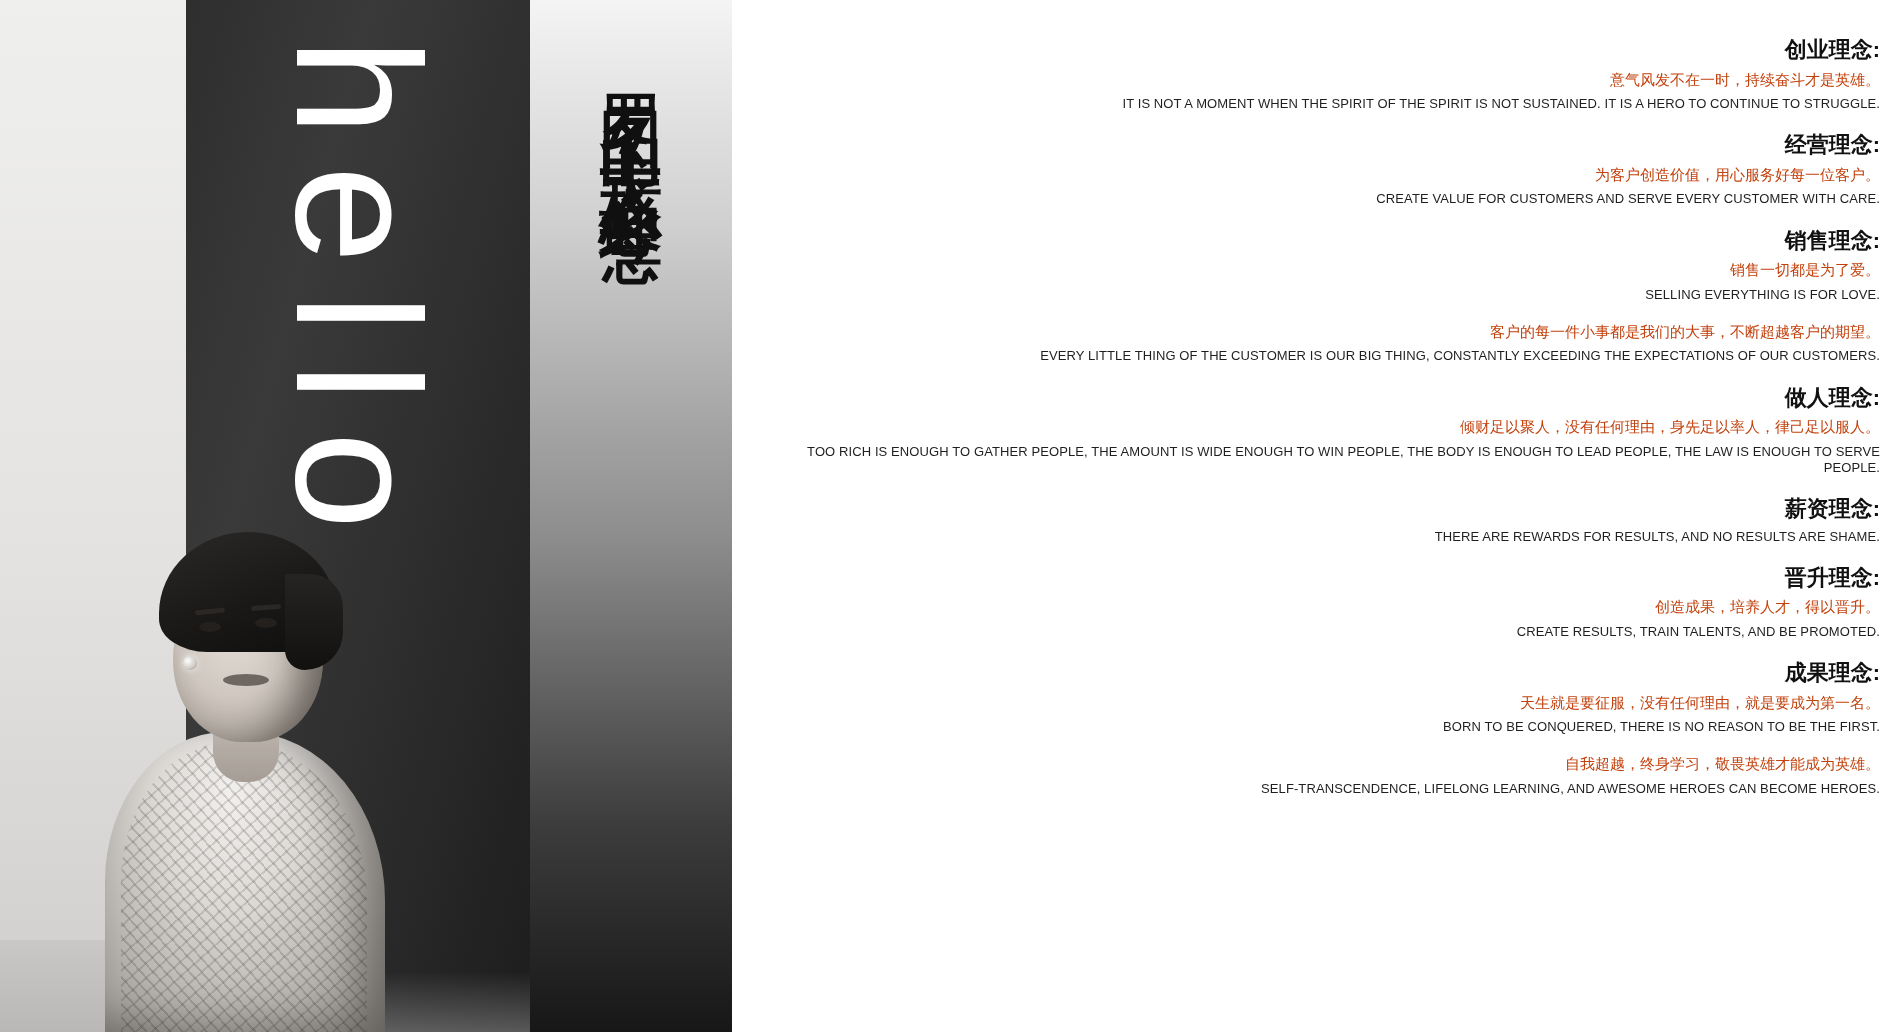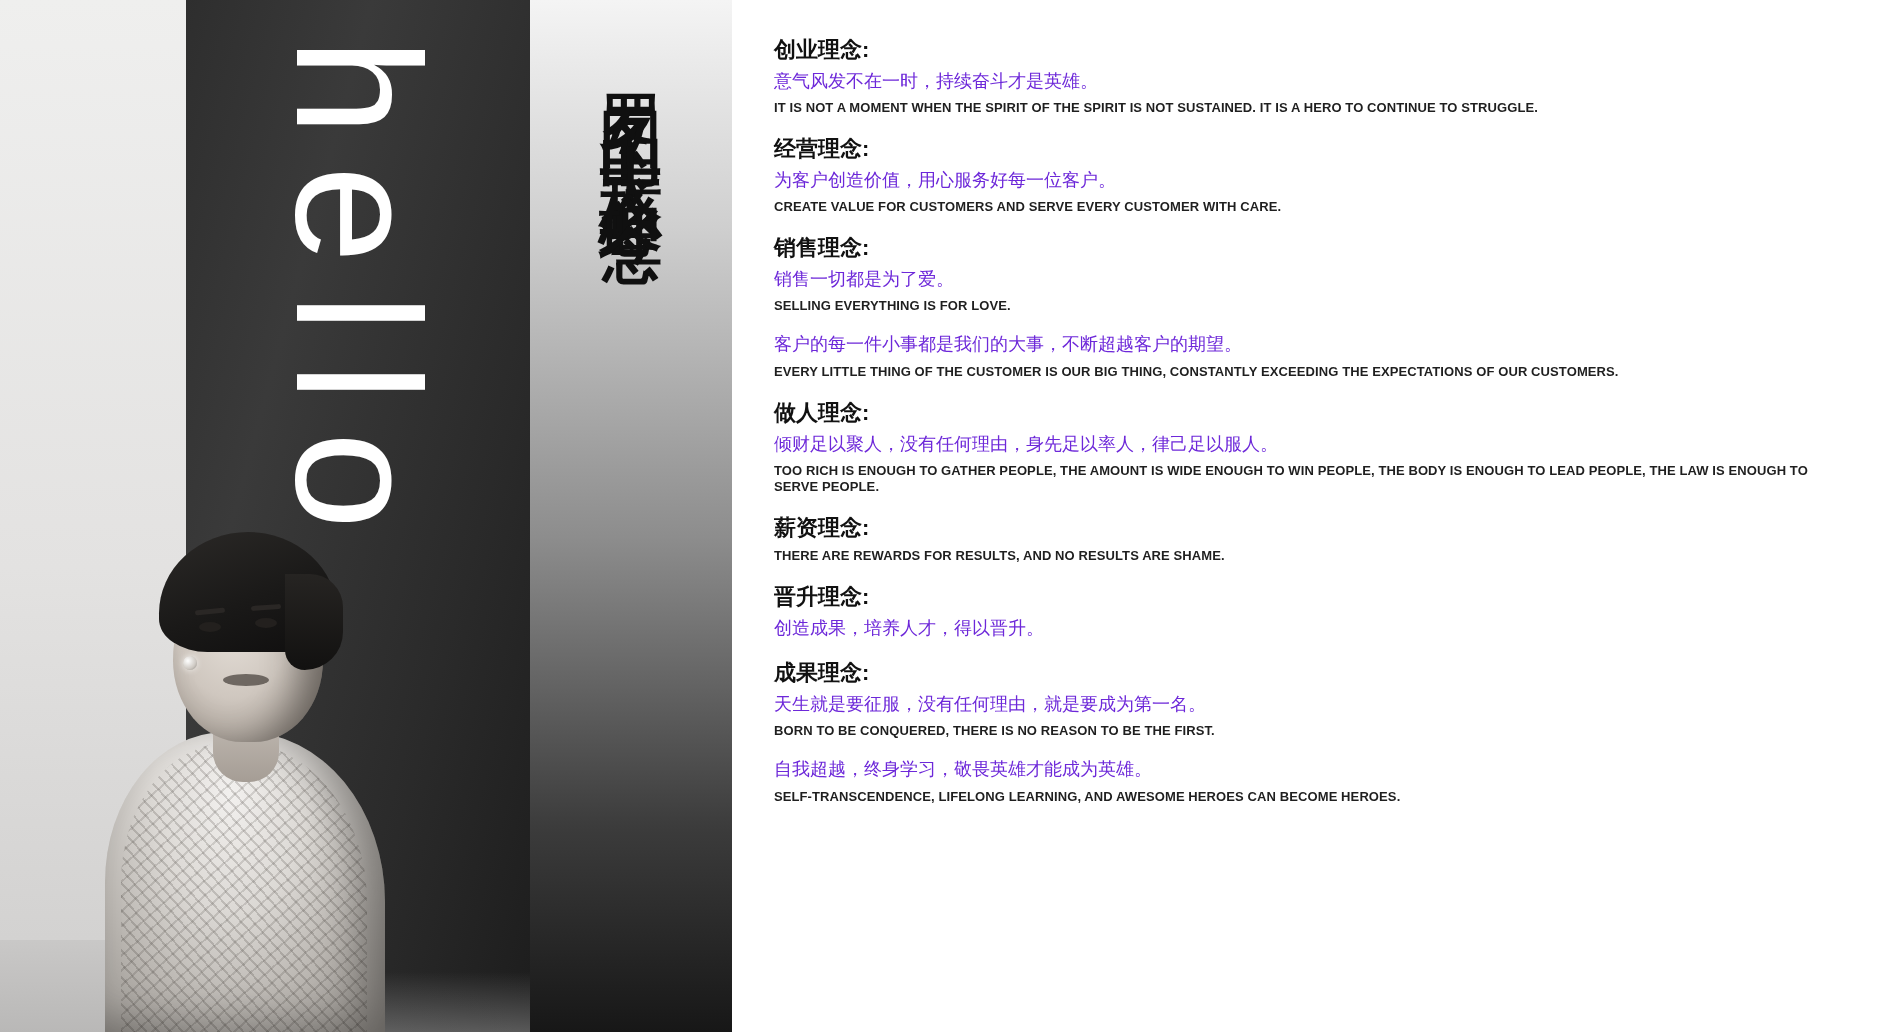--- a/index.html
+++ b/index.html
@@ -204,45 +204,46 @@
     letter-spacing: 16px;
     color: #101010;
     line-height: 1.06;
     white-space: nowrap;
   }
 
   
   .content {
     flex: 1 1 auto;
     height: 1032px;
-    padding: 36px 48px 20px 42px;
+    padding: 36px 16px 20px 42px;
     box-sizing: border-box;
     overflow: hidden;
+    text-align: right;
   }
   .entry { margin-bottom: 19px; }
   .entry:last-child { margin-bottom: 0; }
   .entry .label {
     font-family: "Liberation Sans", sans-serif;
     font-weight: 700;
     font-size: 22px;
     color: #111111;
     line-height: 1.25;
     margin: 0 0 6px 0;
   }
   .entry .cn {
     font-family: "Liberation Sans", sans-serif;
     font-weight: 400;
-    font-size: 18px;
-    color: #6d28d9;
+    font-size: 15px;
+    color: #c2410c;
     line-height: 1.3;
     margin: 0 0 7px 0;
   }
   .entry .en {
     font-family: "Liberation Sans", sans-serif;
-    font-weight: 700;
+    font-weight: 400;
     font-size: 13px;
     color: #1f1f1f;
     letter-spacing: .1px;
     line-height: 1.25;
     margin: 0;
     text-transform: uppercase;
   }
 </style>
 </head>
 <body>
@@ -309,20 +310,21 @@
     </div>
 
     <div class="entry">
       <p class="label">薪资理念:</p>
       <p class="en">THERE ARE REWARDS FOR RESULTS, AND NO RESULTS ARE SHAME.</p>
     </div>
 
     <div class="entry">
       <p class="label">晋升理念:</p>
       <p class="cn">创造成果，培养人才，得以晋升。</p>
+      <p class="en">CREATE RESULTS, TRAIN TALENTS, AND BE PROMOTED.</p>
     </div>
 
     <div class="entry">
       <p class="label">成果理念:</p>
       <p class="cn">天生就是要征服，没有任何理由，就是要成为第一名。</p>
       <p class="en">BORN TO BE CONQUERED, THERE IS NO REASON TO BE THE FIRST.</p>
     </div>
 
     <div class="entry">
       <p class="cn">自我超越，终身学习，敬畏英雄才能成为英雄。</p>

